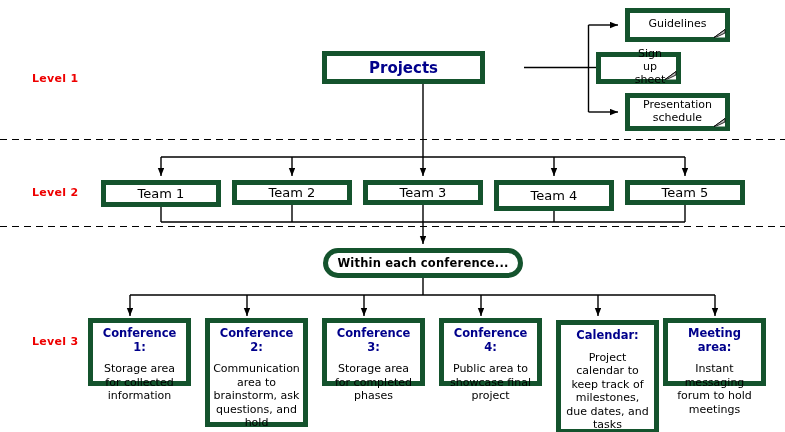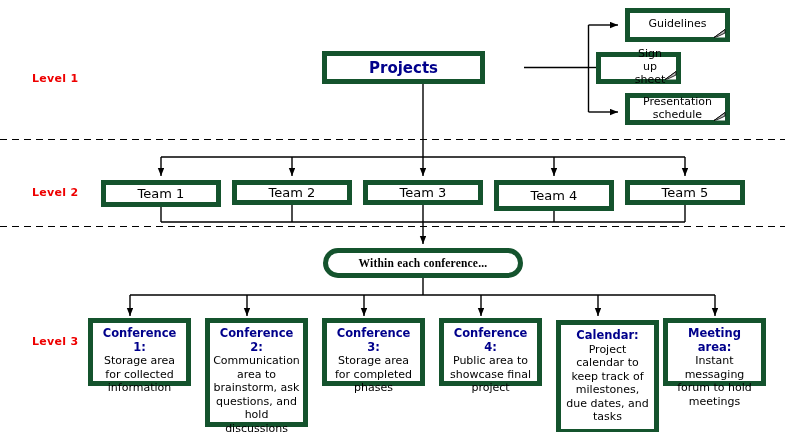--- a/index.html
+++ b/index.html
@@ -69,36 +69,35 @@
   .node-team {
     font-size: 13px;
     color: #000000;
   }
   .node-oval {
     border-radius: 16px;
     font-size: 11.5px;
     font-weight: bold;
     color: #000000;
     letter-spacing: 0.2px;
-    font-family: Liberation Serif, serif;
   }
   .node-conf {
     align-items: center;
     justify-content: flex-start;
     padding: 4px 3px 4px 3px;
     font-size: 11px;
     line-height: 13.5px;
     color: #000000;
   }
   .conf-title {
     color: #00008b;
     font-weight: bold;
     font-size: 11.5px;
     display: block;
-    margin-bottom: 0px;
+    margin-bottom: 8px;
   }
   .conf-body {
     display: block;
     color: #000000;
   }
 </style>
 </head>
 <body>
 
 <div id="canvas">
@@ -165,21 +164,21 @@
 
   <div class="node node-doc" style="left:596px; top:52px; width:85px; height:32px;padding-left:29px;">
     <span>Sign up sheet</span>
     <svg class="curl" viewBox="0 0 20 11">
       <path d="M0,10.5 L8,10.5 L19,2.5 L19,10.5 Z" fill="#ffffff" stroke="none"></path>
       <path d="M8,10.5 L19,2.5" stroke="#000000" stroke-width="1" fill="none"></path>
       <path d="M8,10.5 C11,8.5 14,6.5 19,2.5 L19,6 C15,8 11,10 8,10.5 Z" fill="#b8b8b8" stroke="#000000" stroke-width="0.8"></path>
     </svg>
   </div>
 
-  <div class="node node-doc" style="left:625px; top:93px; width:105px; height:32px;">
+  <div class="node node-doc" style="left:625px; top:93px; width:105px; height:38px;">
     <span>Presentation schedule</span>
     <svg class="curl" viewBox="0 0 20 11">
       <path d="M0,10.5 L8,10.5 L19,2.5 L19,10.5 Z" fill="#ffffff" stroke="none"></path>
       <path d="M8,10.5 L19,2.5" stroke="#000000" stroke-width="1" fill="none"></path>
       <path d="M8,10.5 C11,8.5 14,6.5 19,2.5 L19,6 C15,8 11,10 8,10.5 Z" fill="#b8b8b8" stroke="#000000" stroke-width="0.8"></path>
     </svg>
   </div>
 
   <div class="node node-team" style="left:101px; top:180px; width:120px; height:27px;">
     <span>Team 1</span>

